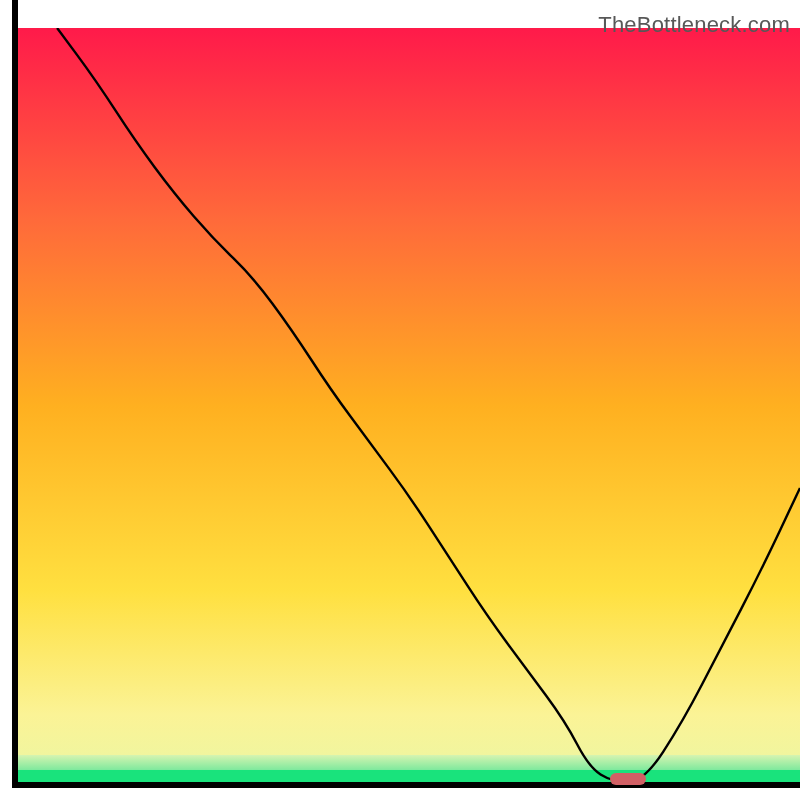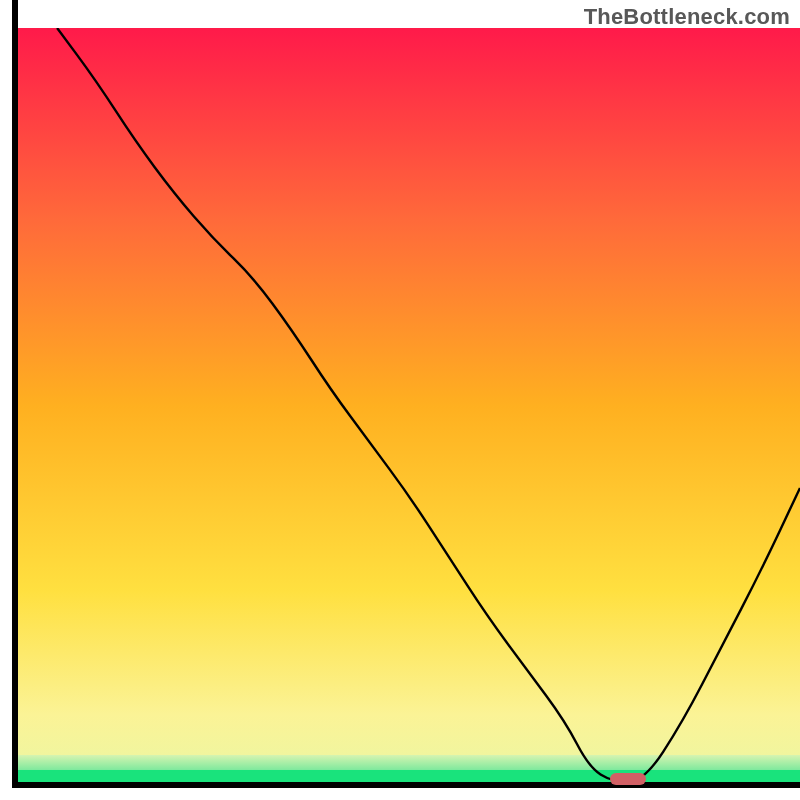--- a/index.html
+++ b/index.html
@@ -11,24 +11,24 @@
     overflow: hidden;
     font-family: Arial, Helvetica, sans-serif;
   }
   .container {
     position: relative;
     width: 800px;
     height: 800px;
   }
   .watermark {
     position: absolute;
-    top: 4px;
+    top: 12px;
     right: 10px;
     font-size: 22px;
-    font-weight: 700;
+    font-weight: 400;
     color: #585858;
     letter-spacing: 0.2px;
     z-index: 10;
   }
   .axis-v {
     position: absolute;
     left: 12px;
     top: 0;
     width: 6px;
     height: 788px;

